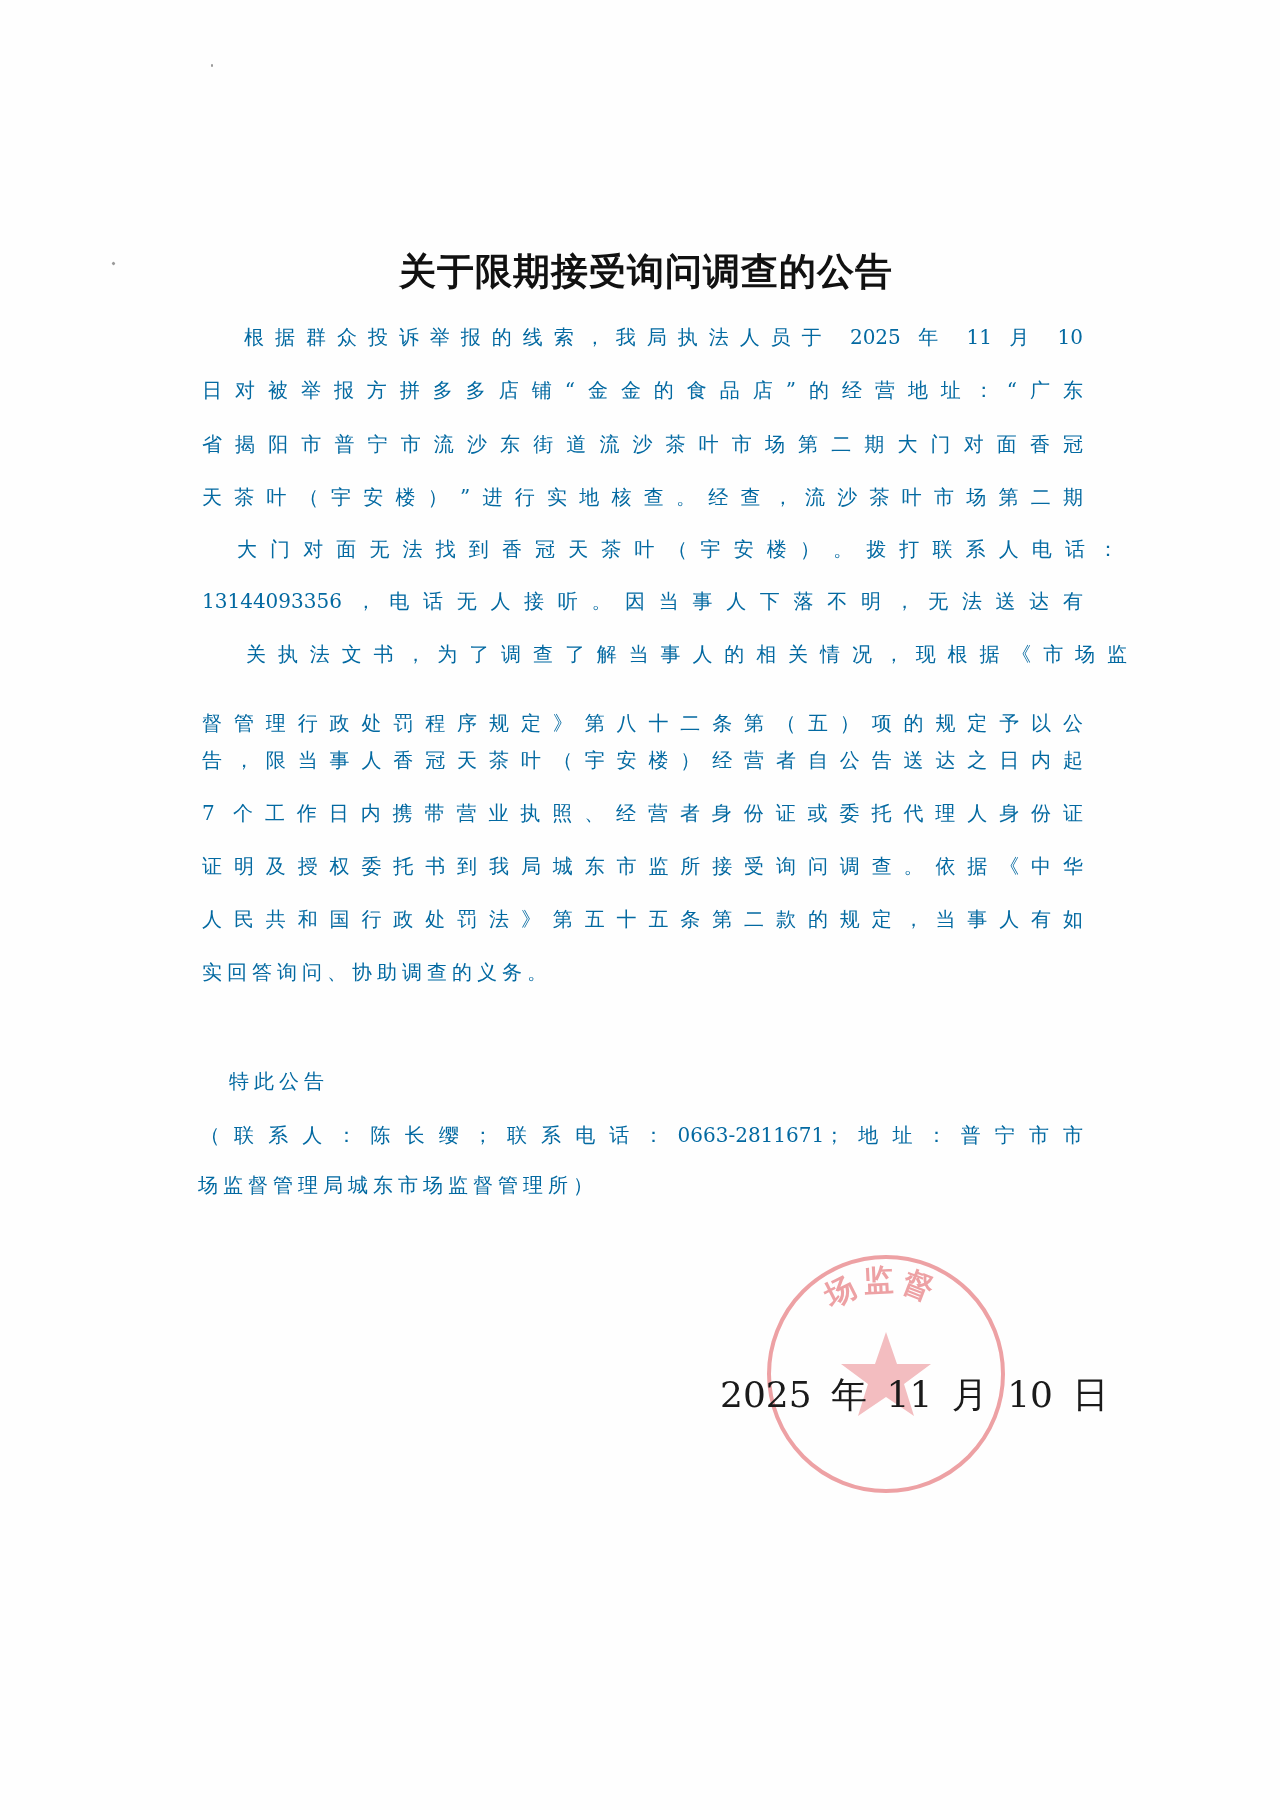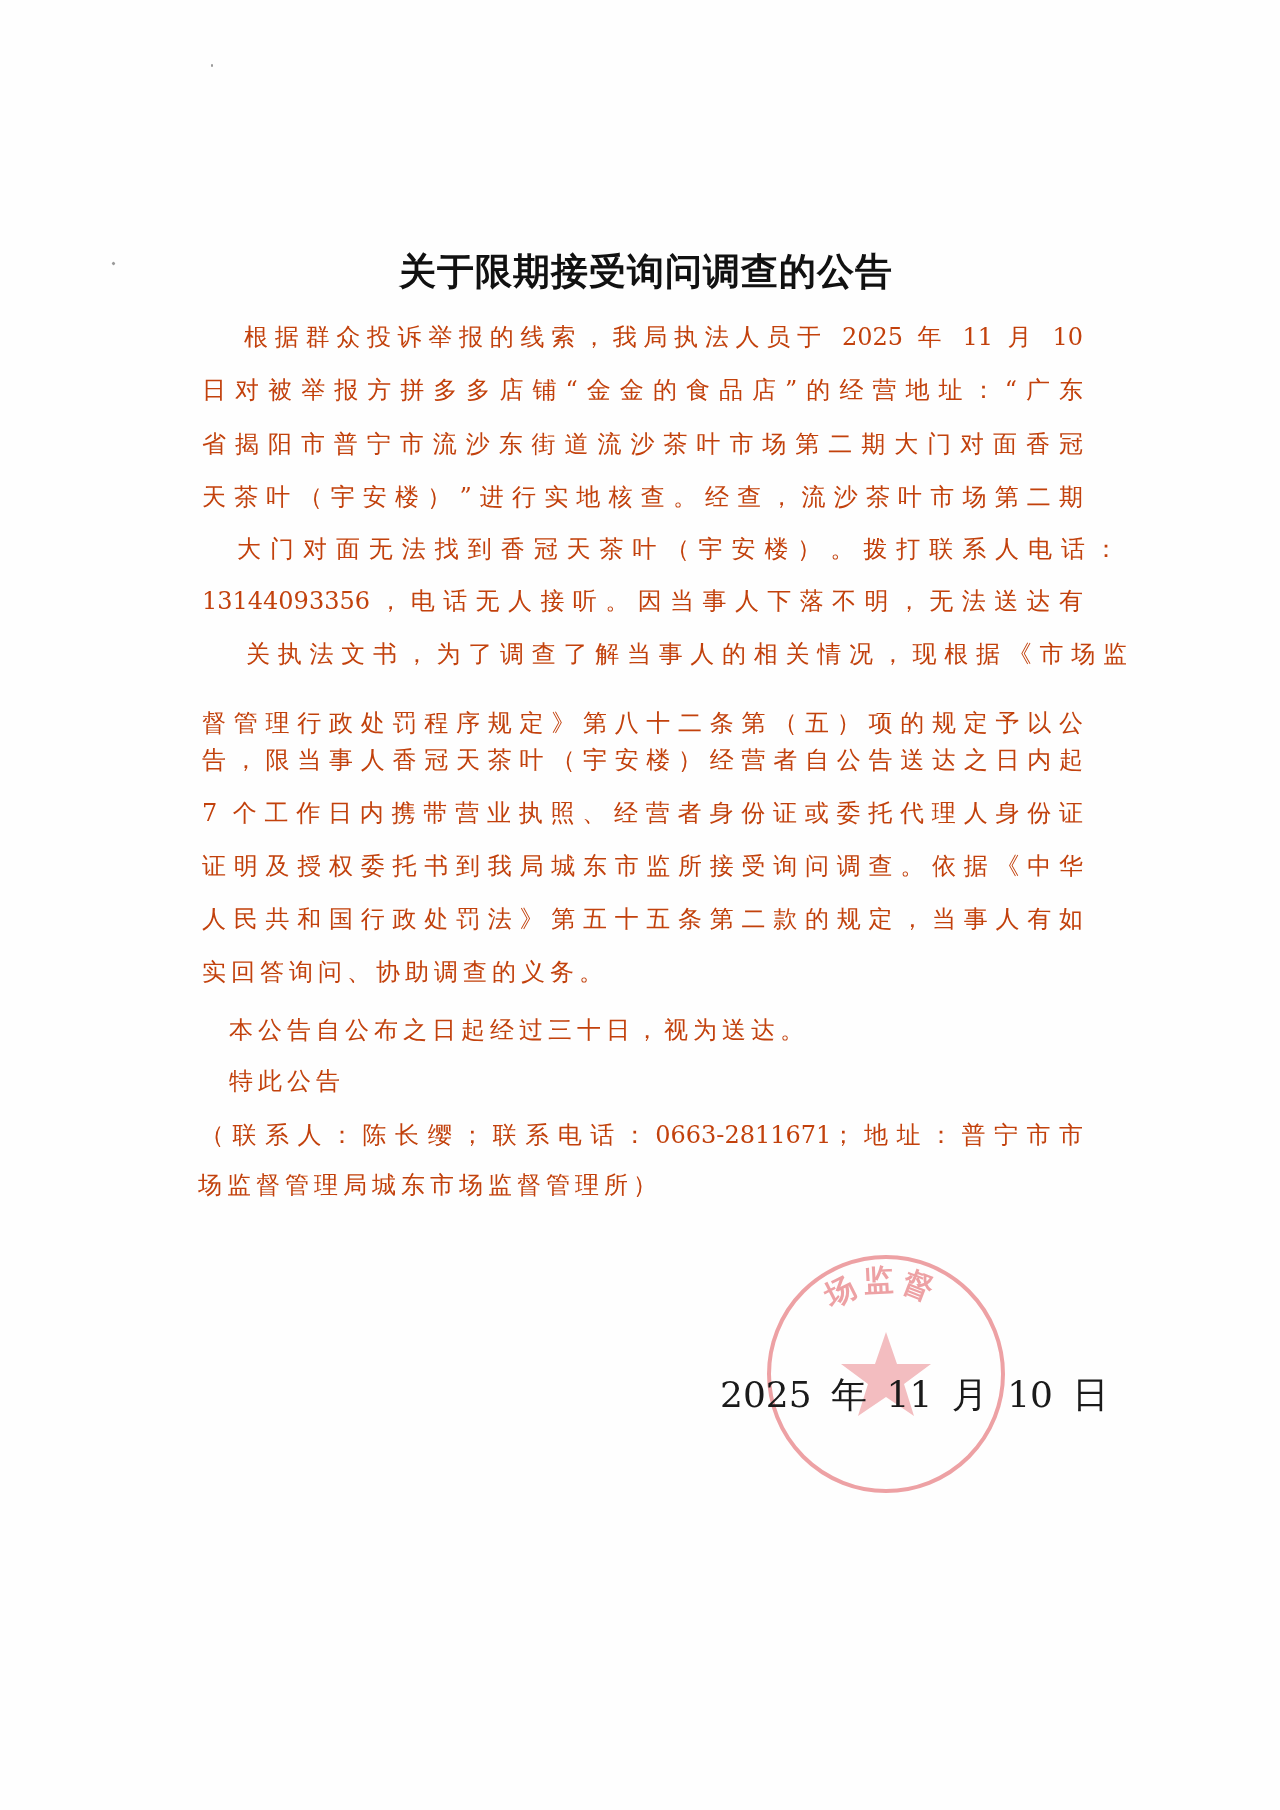--- a/index.html
+++ b/index.html
@@ -32,22 +32,22 @@
     color: #111111;
     text-align: center;
     letter-spacing: 1px;
     white-space: nowrap;
   }
   .line {
     position: absolute;
     height: 36px;
     line-height: 36px;
     font-family: "DejaVu Serif", "Liberation Serif", serif;
-    font-size: 24px;
-    color: #c2410c;
+    font-size: 20px;
+    color: #0369a1;
     white-space: nowrap;
   }
   .line.full {
     left: 202px;
     width: 881px;
     text-align: justify;
     text-align-last: justify;
   }
   .line.indent-full {
     left: 244px;
@@ -134,21 +134,20 @@
     <div class="line full" style="top:583px;">13144093356，电话无人接听。因当事人下落不明，无法送达有</div>
     <div class="line full" style="top:636px;margin-left:44px;">关执法文书，为了调查了解当事人的相关情况，现根据《市场监</div>
     <div class="line full" style="top:689px;margin-top:16px;">督管理行政处罚程序规定》第八十二条第（五）项的规定予以公</div>
     <div class="line full" style="top:742px;">告，限当事人香冠天茶叶（宇安楼）经营者自公告送达之日内起</div>
     <div class="line full" style="top:795px;">7 个工作日内携带营业执照、经营者身份证或委托代理人身份证</div>
     <div class="line full" style="top:848px;">证明及授权委托书到我局城东市监所接受询问调查。依据《中华</div>
     <div class="line full" style="top:901px;">人民共和国行政处罚法》第五十五条第二款的规定，当事人有如</div>
     <div class="line plain" style="top:954px;">实回答询问、协助调查的义务。</div>
   </div>
 
-  <div class="line indent" style="top:1012px;">本公告自公布之日起经过三十日，视为送达。</div>
   <div class="line indent" style="top:1063px;">特此公告</div>
 
   <div>
     <div class="line contact-full" style="top:1117px;">（联系人：陈长缨；联系电话：0663-2811671；地址：普宁市市</div>
     <div class="line plain" style="top:1167px;left:198px;">场监督管理局城东市场监督管理所）</div>
   </div>
 
   <svg class="stamp" viewBox="0 0 244 244">
     <defs>
       <path id="stamp-arc" d="M 40 150 A 86 86 0 1 1 204 150" fill="none"></path>

